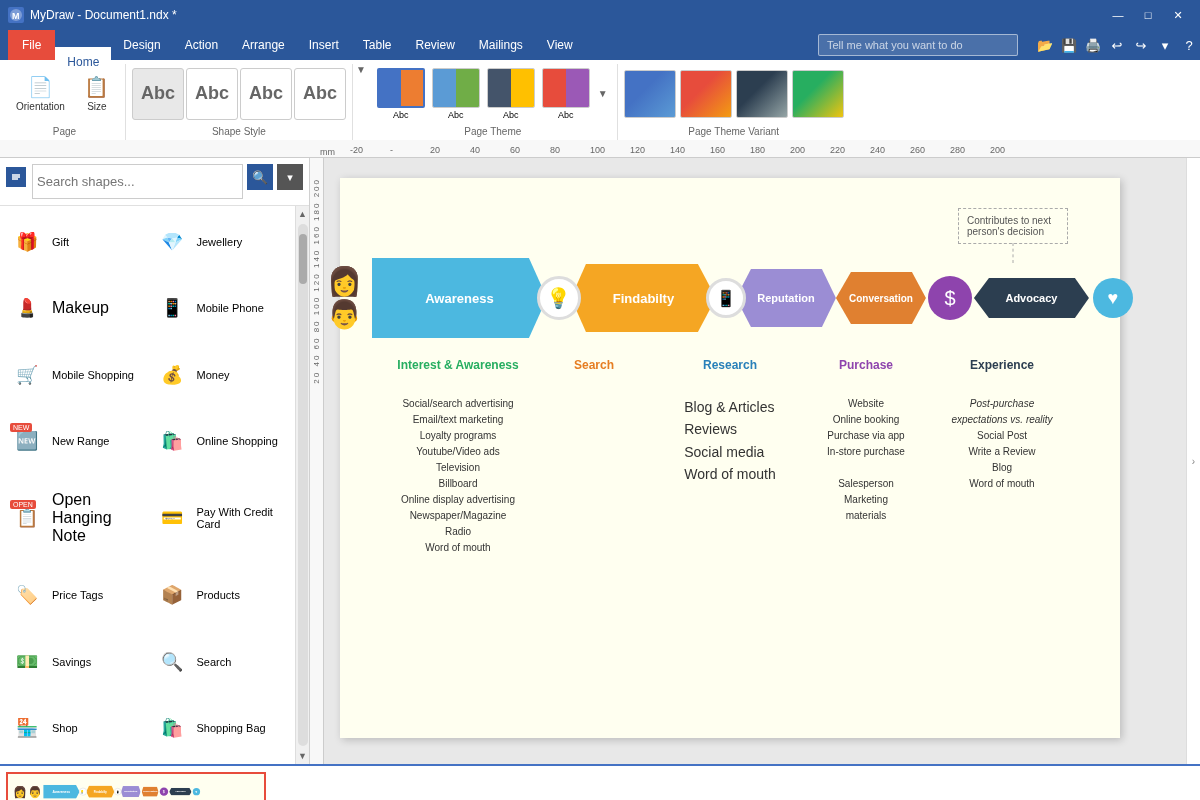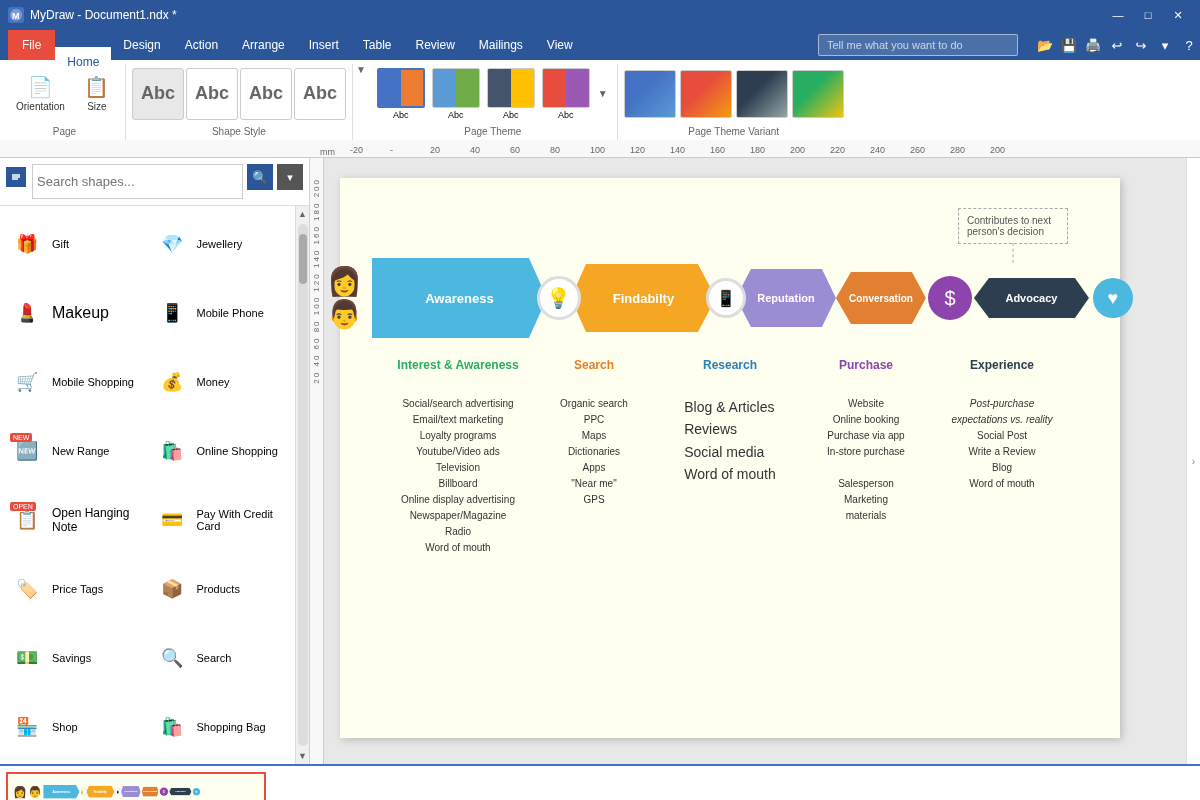--- a/index.html
+++ b/index.html
@@ -596,21 +596,21 @@
 
         <span>🛍️</span>
       </div>
       <span style="font-size:11px">Online Shopping</span>
     </div>
           <div class="shape-item">
       <div class="shape-icon" style="position:relative">
         <span style="font-size:7px;background:#e74c3c;color:white;padding:1px 3px;border-radius:2px;position:absolute;top:-2px;left:-2px">OPEN</span>
         <span>📋</span>
       </div>
-      <span style="font-size:12px">Open Hanging Note</span>
+      <span style="font-size:16px">Open Hanging Note</span>
     </div>
           <div class="shape-item">
       <div class="shape-icon" style="position:relative">
 
         <span>💳</span>
       </div>
       <span style="font-size:11px">Pay With Credit Card</span>
     </div>
           <div class="shape-item">
       <div class="shape-icon" style="position:relative">
@@ -722,23 +722,20 @@
 
         <div class="label-col">
           <div class="col-title col-interest">Interest &amp; Awareness</div>
           <div class="col-items" style="font-size:10px;text-align:center;line-height:1.6;color:#333">
             Social/search advertising<br>Email/text marketing<br>Loyalty programs<br>Youtube/Video ads<br>Television<br>Billboard<br>Online display advertising<br>Newspaper/Magazine<br>Radio<br>Word of mouth
           </div>
         </div>
 
         <div class="label-col">
           <div class="col-title col-search">Search</div>
-          <div class="col-items" style="font-size:10px;text-align:center;line-height:1.6;color:#333">
-            Organic search<br>PPC<br>Maps<br>Dictionaries<br>Apps<br>"Near me"<br>GPS
-          </div>
         </div>
 
         <div class="label-col">
           <div class="col-title col-research">Research</div>
           <div class="col-items" style="font-size:14px;text-align:left;line-height:1.6;color:#333">
             Blog &amp; Articles<br>Reviews<br>Social media<br>Word of mouth
           </div>
         </div>
 
         <div class="label-col">

